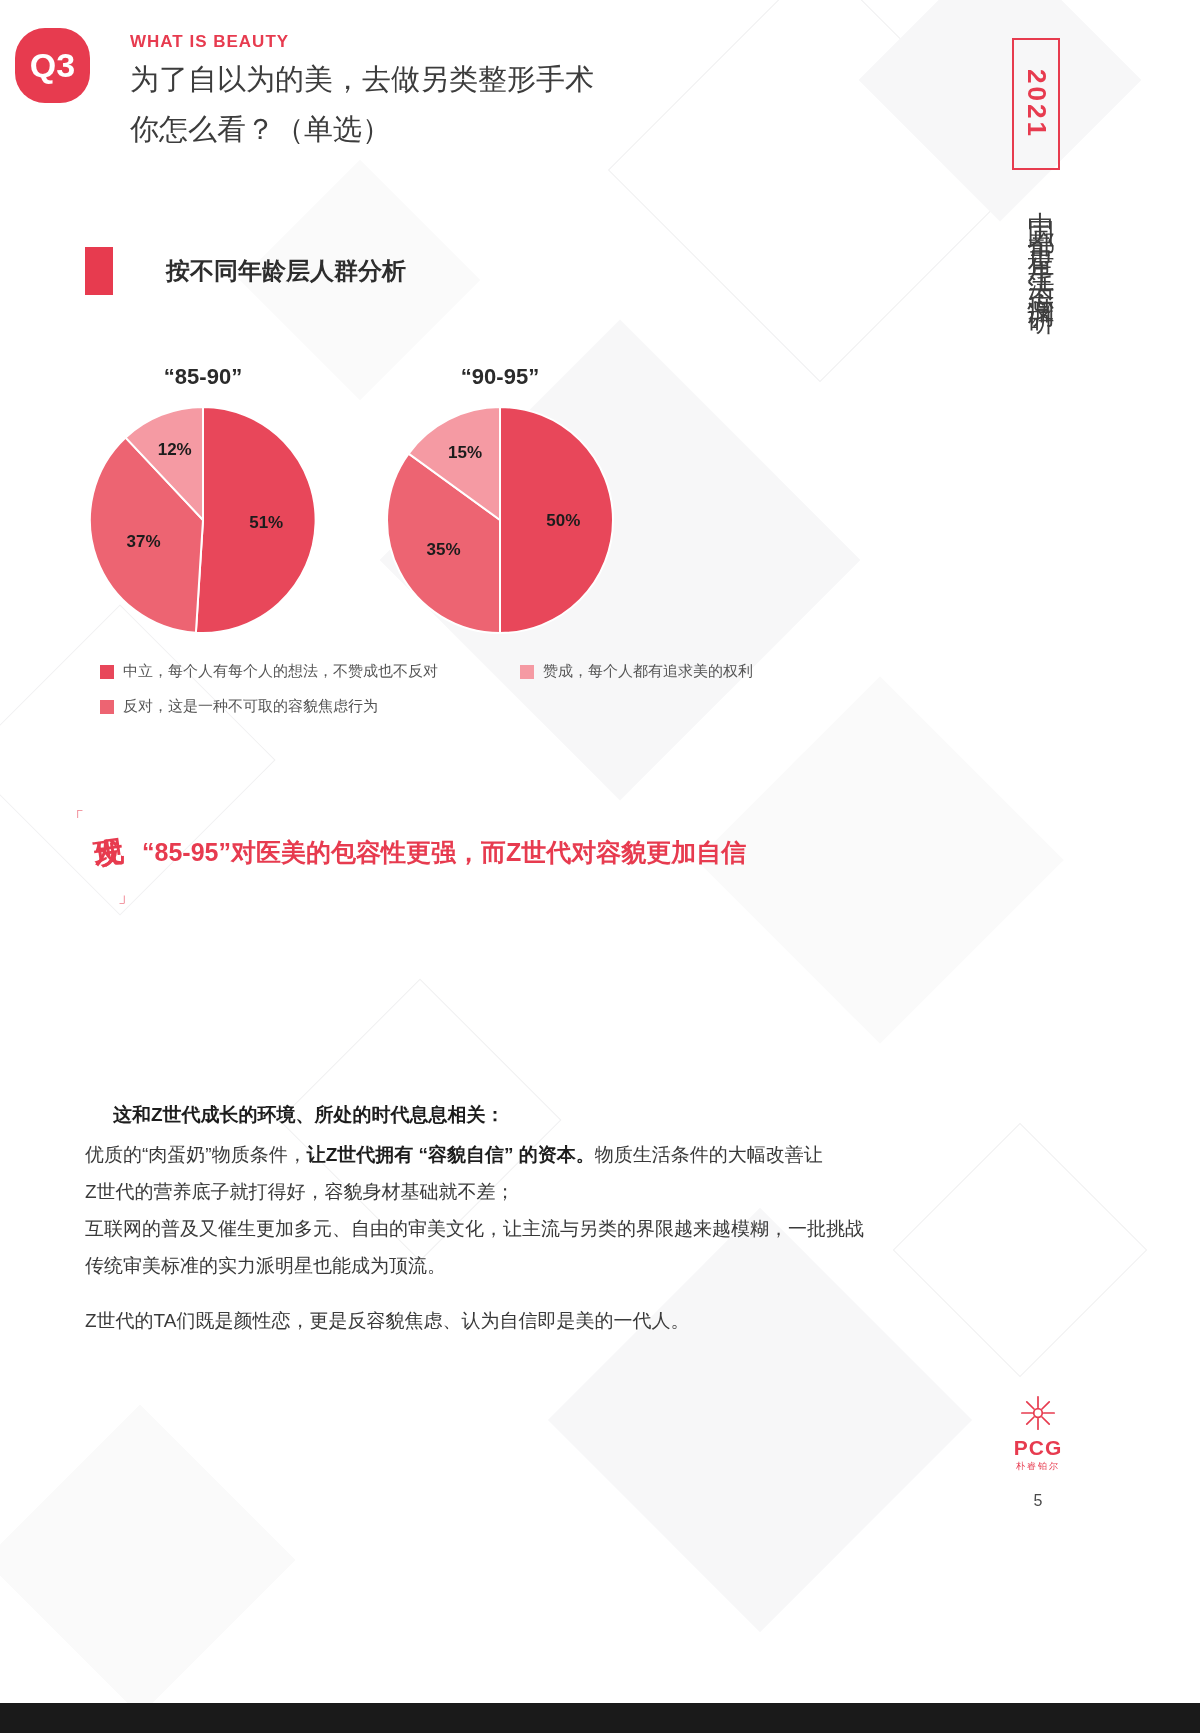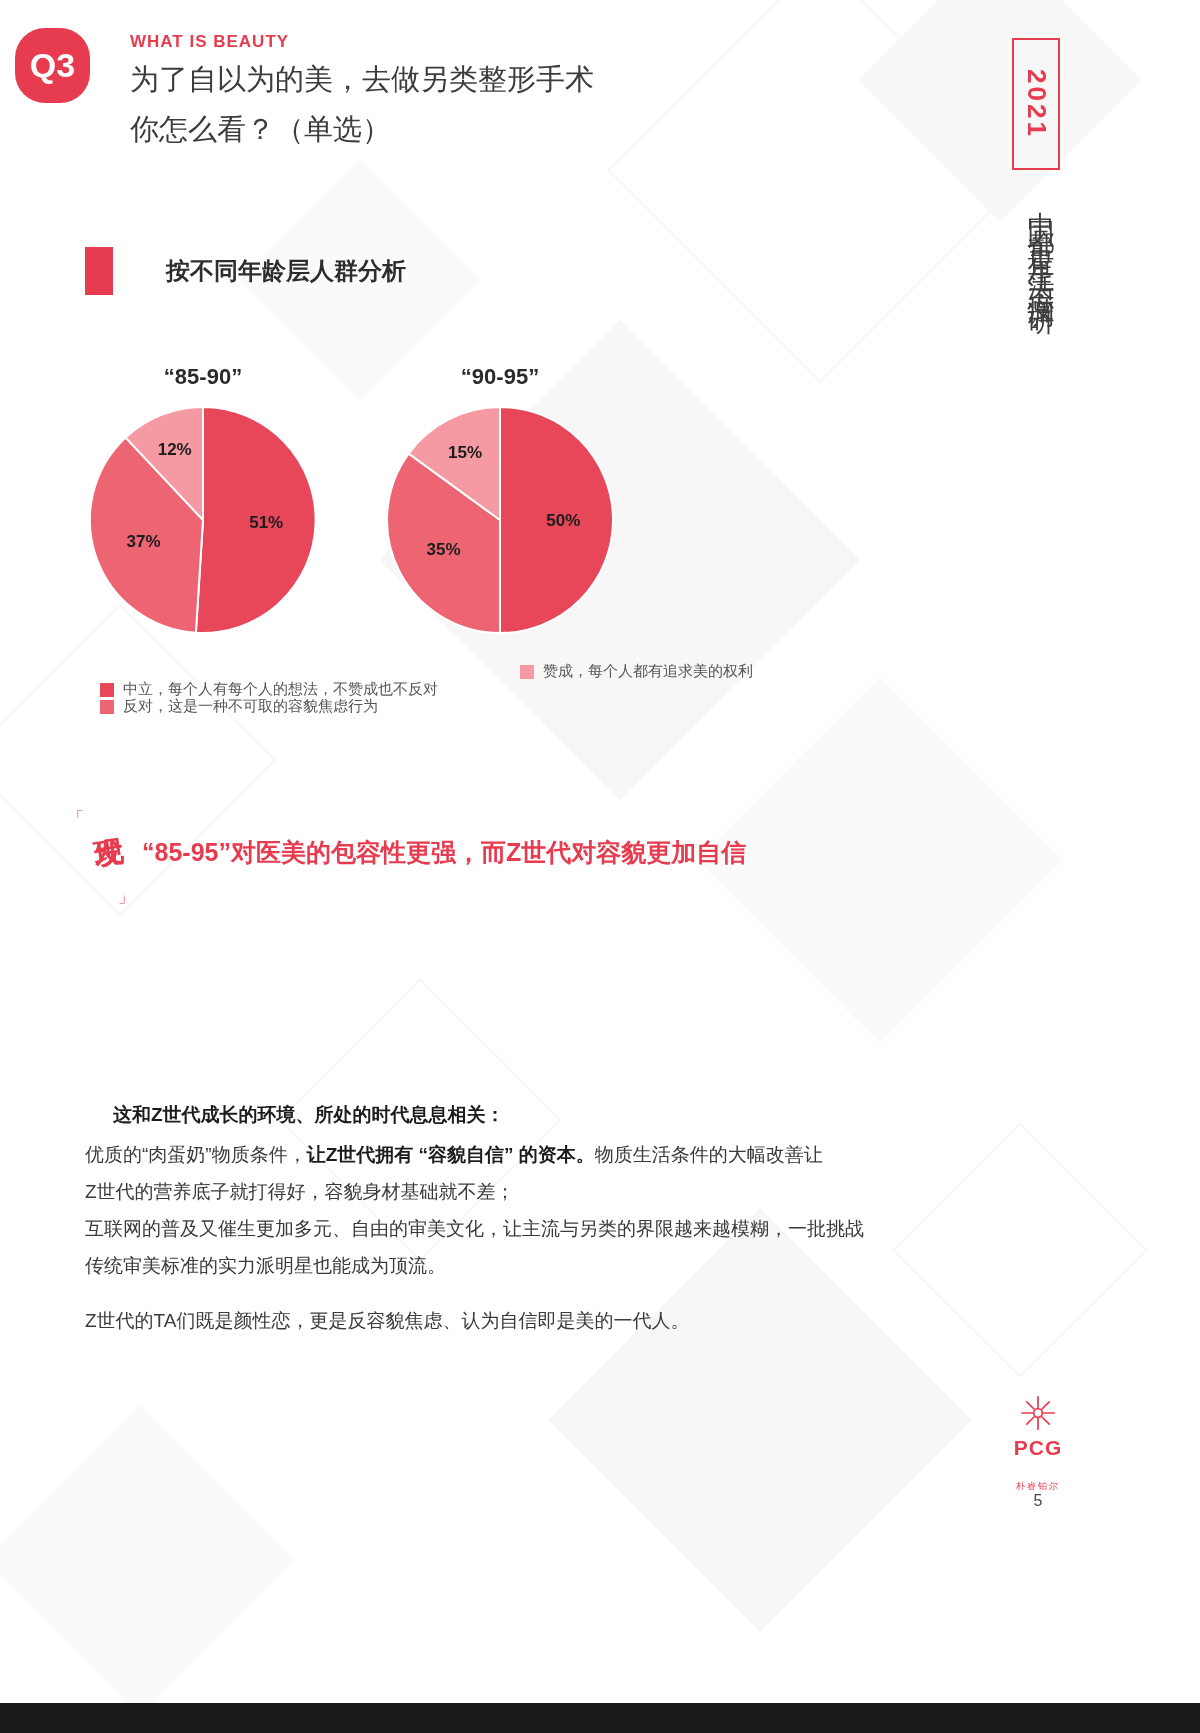--- a/index.html
+++ b/index.html
@@ -75,21 +75,21 @@
   .year-box span {
     writing-mode:vertical-rl; color:var(--red); font-size:26px; font-weight:700; letter-spacing:3px;
   }
   .vertical-title {
     position:absolute; left:1023px; top:190px; height:480px;
     writing-mode:vertical-rl; text-orientation:upright;
     font-size:27px; letter-spacing:9px; color:#3d3d3d; font-weight:500;
   }
   .logo-block { position:absolute; left:1004px; top:1394px; width:68px; text-align:center; }
   .logo-text { color:var(--red); font-size:21px; font-weight:700; letter-spacing:1px; line-height:24px; }
-  .logo-sub  { color:var(--red); font-size:9px; letter-spacing:2px;margin-top:20px; }
+  .logo-sub  { color:var(--red); font-size:9px; letter-spacing:2px; }
   .page-num { position:absolute; left:1004px; top:1492px; width:68px; text-align:center; font-size:16px; color:#4a4a4a; }
 
   .footer-bar { position:absolute; left:0; top:1703px; width:1200px; height:30px; background:#1a1a1a; }
 </style>
 </head>
 <body>
 
 <div class="page">
 
   <div class="bg">
@@ -137,21 +137,21 @@
           <path d="M120,120 L120.0,7.0 A113,113 0 0 1 120.0,233.0 Z" fill="#E8475A" stroke="#fff" stroke-width="2"></path>
           <text x="183.3" y="126.0" text-anchor="middle" class="pie-label">50%</text>
           <path d="M120,120 L120.0,233.0 A113,113 0 0 1 28.6,53.6 Z" fill="#ED6472" stroke="#fff" stroke-width="2"></path>
           <text x="63.6" y="154.7" text-anchor="middle" class="pie-label">35%</text>
           <path d="M120,120 L28.6,53.6 A113,113 0 0 1 120.0,7.0 Z" fill="#F59AA3" stroke="#fff" stroke-width="2"></path>
           <text x="85.1" y="57.5" text-anchor="middle" class="pie-label">15%</text>
         </svg>
       </div>
   </div>
 
-  <div class="legend-item" style="left:100px; top:680px;">
+  <div class="legend-item" style="left:100px; top:662px;">
     <span class="swatch" style="background: rgb(232, 71, 90);"></span>
     <span>中立，每个人有每个人的想法，不赞成也不反对</span>
   </div>
   <div class="legend-item" style="left:100px; top:697px;">
     <span class="swatch" style="background: rgb(237, 100, 114);"></span>
     <span>反对，这是一种不可取的容貌焦虑行为</span>
   </div>
   <div class="legend-item" style="left:520px; top:662px;">
     <span class="swatch" style="background: rgb(245, 154, 163);"></span>
     <span>赞成，每个人都有追求美的权利</span>

